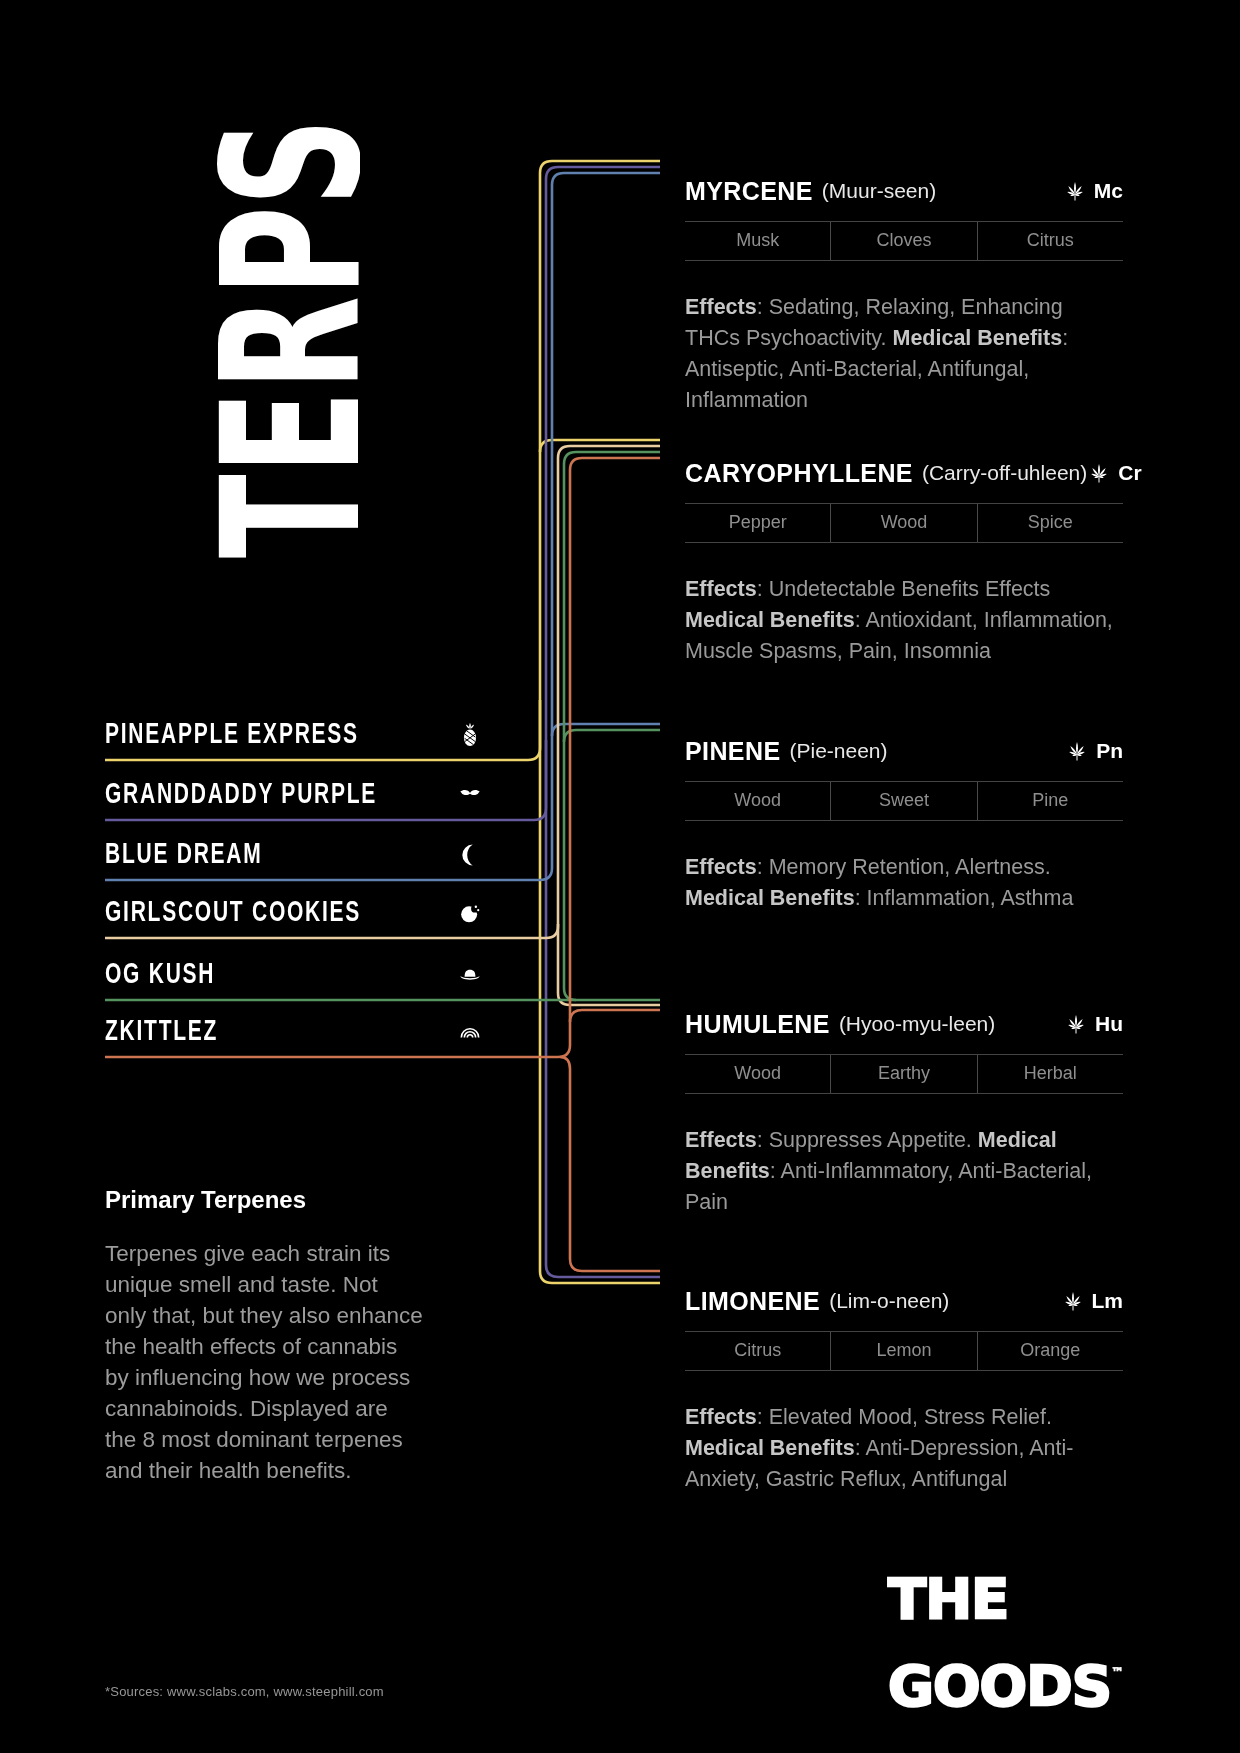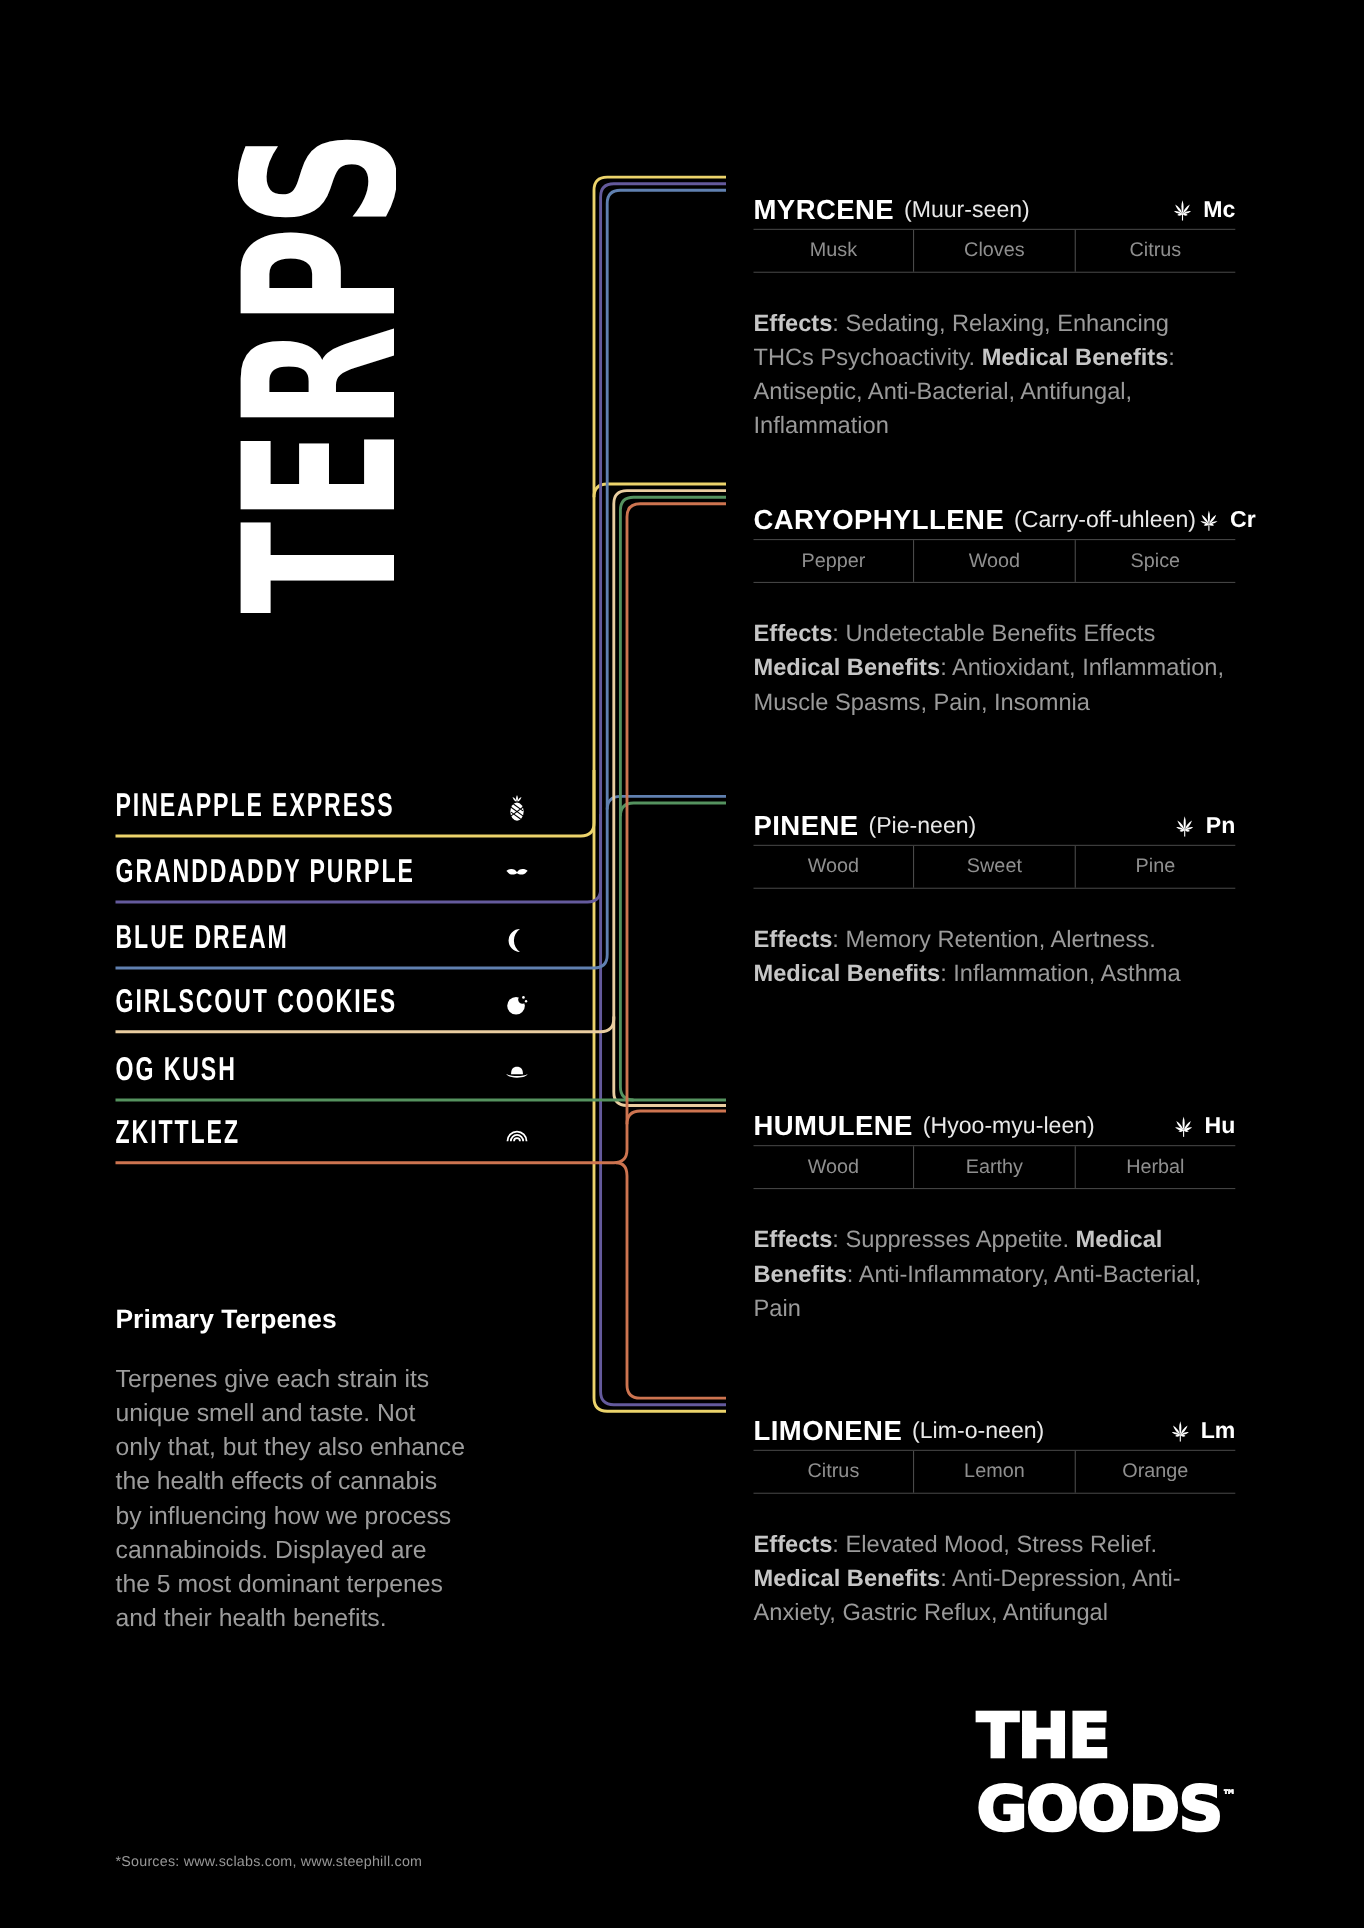--- a/index.html
+++ b/index.html
@@ -20,33 +20,33 @@
   .strain-icon{position:absolute;left:352px;bottom:12px;width:26px;height:26px;}
   .strain-icon svg{width:26px;height:26px;display:block;}
   
   .terp{position:absolute;left:685px;width:438px;z-index:2;}
   .terp-head{display:flex;align-items:center;height:34px;margin-top:24px;}
   .terp-name{color:#fff;font-weight:bold;font-size:25px;letter-spacing:.4px;white-space:nowrap;}
   .terp-pron{color:#e8e8e8;font-size:21px;margin-left:9px;white-space:nowrap;}
   .leaf-holder{margin-left:auto;width:24px;height:24px;}
   .leaf-holder svg{width:24px;height:24px;display:block;}
   .terp-code{color:#fff;font-weight:bold;font-size:21px;margin-left:7px;}
-  .flavor-table{display:flex;border-top:1px solid #434343;border-bottom:1px solid #434343;}
+  .flavor-table{display:flex;margin-top:13px;border-top:1px solid #434343;border-bottom:1px solid #434343;}
   .flavor-cell{flex:1;text-align:center;color:#8f8f8f;font-size:18px;padding:8px 0 9px 0;}
   .flavor-cell + .flavor-cell{border-left:1px solid #4a4a4a;}
   .terp-desc{margin-top:31px;color:#9a9a9a;font-size:21.5px;line-height:31px;width:438px;}
   .terp-desc b{color:#c6c6c6;font-weight:bold;}
   
   #desc-heading{left:105px;top:1186px;color:#fff;font-size:24px;font-weight:bold;z-index:2;}
   #desc-body{left:105px;top:1238px;width:318px;color:#9c9c9c;font-size:22.5px;line-height:31px;z-index:2;}
   
   #sources{left:105px;top:1684px;color:#979797;font-size:13px;z-index:2;letter-spacing:.2px;}
   #logo{left:888px;top:1552px;z-index:2;color:#fff;font-family:"DejaVu Sans","Liberation Sans",sans-serif;}
   .logo-line{font-weight:bold;font-size:56px;line-height:54px;letter-spacing:-1px;
-      -webkit-text-stroke:2.5px #fff;white-space:nowrap;}
+      -webkit-text-stroke:2.5px #fff;white-space:nowrap;margin-top:20px;}
   .tm{font-size:13px;vertical-align:28px;-webkit-text-stroke:0.6px #fff;letter-spacing:0;}
 </style>
 </head>
 <body>
 
 <svg id="connectors" width="1240" height="1753">
 
   <path d="M660,161 H552 Q540,161 540,173 V1271 Q540,1283 552,1283 H660" stroke="#ecd36b"></path>
   <path d="M105,760 H528 Q540,760 540,748 V700" stroke="#ecd36b"></path>
   <path d="M540,452 Q540,440 552,440 H660" stroke="#ecd36b"></path>
@@ -262,19 +262,19 @@
   </div>
   <div class="flavor-table">
     <div class="flavor-cell">Citrus</div>
     <div class="flavor-cell">Lemon</div>
     <div class="flavor-cell">Orange</div>
   </div>
   <p class="terp-desc"><b>Effects</b><span>: Elevated Mood, Stress Relief. </span><b>Medical Benefits</b><span>: Anti-Depression, Anti-Anxiety, Gastric Reflux, Antifungal</span></p>
 </div>
 
 <div class="abs" id="desc-heading">Primary Terpenes</div>
-<div class="abs" id="desc-body">Terpenes give each strain its unique smell and taste. Not only that, but they also enhance the health effects of cannabis by influencing how we process cannabinoids. Displayed are the 5 most dominant terpenes and their health benefits.</div>
+<div class="abs" id="desc-body">Terpenes give each strain its unique smell and taste. Not only that, but they also enhance the health effects of cannabis by influencing how we process cannabinoids. Displayed are the 8 most dominant terpenes and their health benefits.</div>
 
 <div class="abs" id="sources">*Sources: www.sclabs.com, www.steephill.com</div>
 <div class="abs" id="logo">
   <div class="logo-line">THE</div>
   <div class="logo-line"><span>GOODS</span><span class="tm">™</span></div>
 </div>
 
 </body></html>

